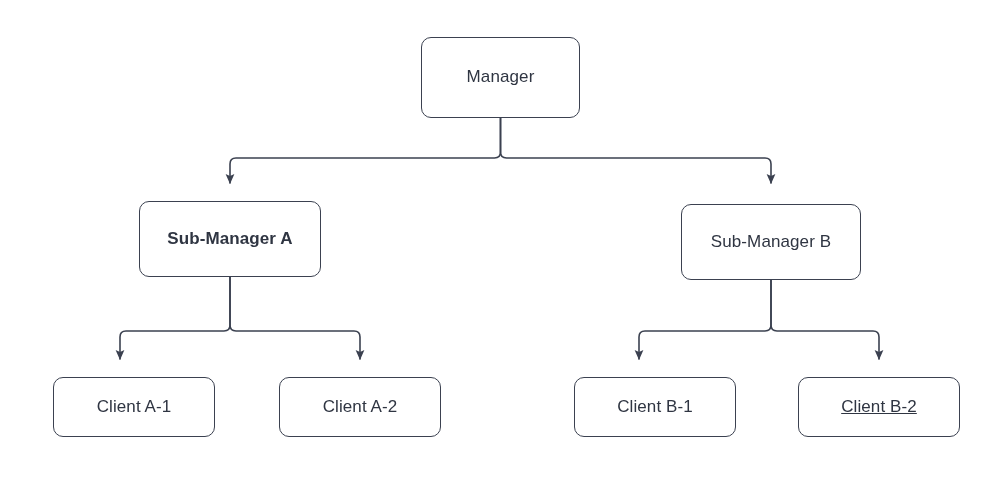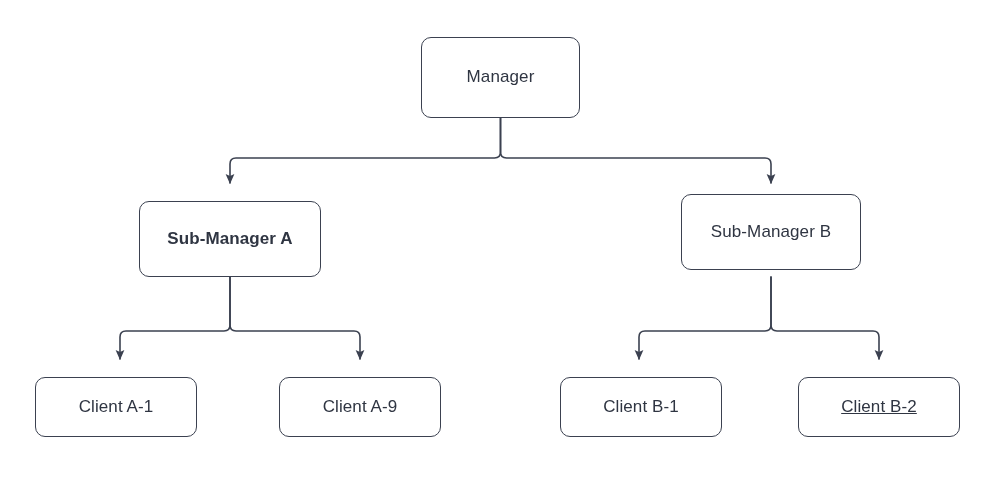--- a/index.html
+++ b/index.html
@@ -76,33 +76,33 @@
   </svg>
 
   <div class="node" style="left:421px; top:37px; width:159px; height:81px;">
     <span class="node-label">Manager</span>
   </div>
 
   <div class="node" style="left:139px; top:201px; width:182px; height:76px;font-weight:bold;">
     <span class="node-label">Sub-Manager A</span>
   </div>
 
-  <div class="node" style="left:681px; top:194px; width:180px; height:76px;">
+  <div class="node" style="left:681px; top:204px; width:180px; height:76px;">
     <span class="node-label">Sub-Manager B</span>
   </div>
 
-  <div class="node" style="left:35px; top:377px; width:162px; height:60px;">
+  <div class="node" style="left:53px; top:377px; width:162px; height:60px;">
     <span class="node-label">Client A-1</span>
   </div>
 
   <div class="node" style="left:279px; top:377px; width:162px; height:60px;">
-    <span class="node-label">Client A-9</span>
+    <span class="node-label">Client A-2</span>
   </div>
 
-  <div class="node" style="left:560px; top:377px; width:162px; height:60px;">
+  <div class="node" style="left:574px; top:377px; width:162px; height:60px;">
     <span class="node-label">Client B-1</span>
   </div>
 
   <div class="node" style="left:798px; top:377px; width:162px; height:60px;text-decoration:underline;">
     <span class="node-label">Client B-2</span>
   </div>
 
 </div>
 
 </body></html>

